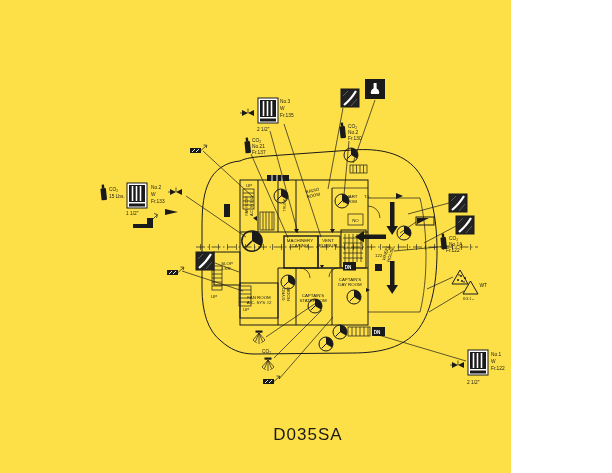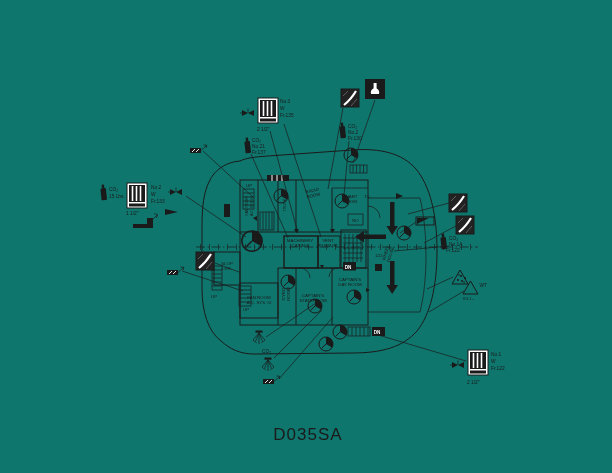--- a/index.html
+++ b/index.html
@@ -1,16 +1,16 @@
 <!DOCTYPE html>
 <html><head>
 <meta charset="utf-8">
 <style>
   html,body{margin:0;padding:0;background:#fff;}
-  #stage{position:relative;width:612px;height:473px;background:#0f766e;overflow:hidden;
+  #stage{position:relative;width:511px;height:473px;background:#fde047;overflow:hidden;
          font-family:"Liberation Sans",sans-serif;}
   svg{position:absolute;left:0;top:0;}
   .ln{stroke:#1a1a1a;stroke-width:0.7;fill:none;}
   .w1{stroke:#1a1a1a;stroke-width:1;fill:none;}
   .w14{stroke:#1a1a1a;stroke-width:1.4;fill:none;}
   .blk{fill:#1a1a1a;stroke:none;}
   text{font-family:"Liberation Sans",sans-serif;fill:#1a1a1a;}
   .t4{font-size:4.4px;}
   .t45{font-size:4.8px;}
   .t35{font-size:3.6px;}

